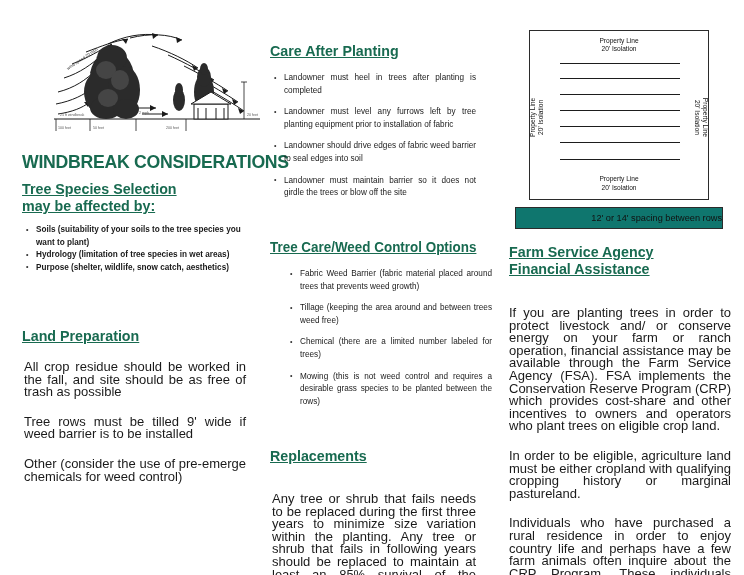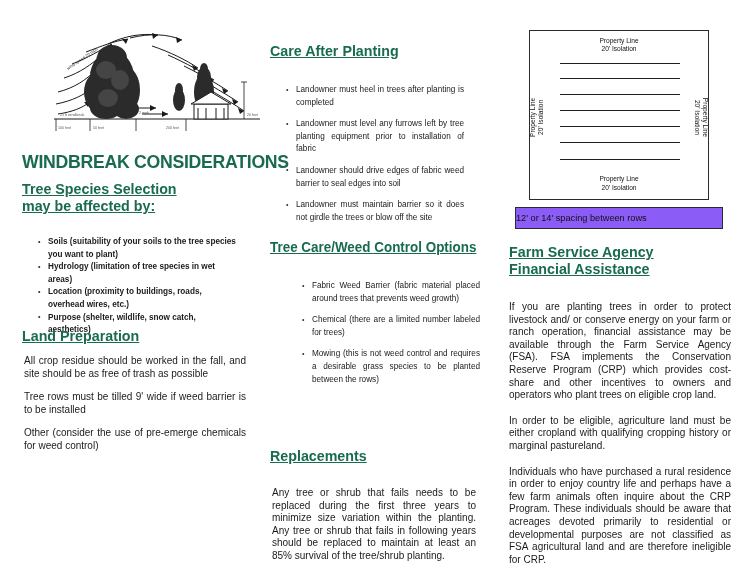--- a/index.html
+++ b/index.html
@@ -41,29 +41,29 @@
     text-underline-offset:1px;
     transform:scaleX(.92);
     transform-origin:left center;
     margin:0;
     white-space:nowrap;
   }
   .h-sec.two{line-height:17px;}
 
   
   .p{
-    font-size:10px;
+    font-size:13px;
     line-height:12.6px;
     text-align:justify;
-    margin:11px 0 9px 0;
+    margin:17px 0 9px 0;
     color:#1a1a1a;
   }
   .p.last{margin-bottom:0;}
 
-  ul.bullets{margin:12px;padding:0;list-style:none;}
+  ul.bullets{margin:0;padding:0;list-style:none;}
   ul.bullets li{
     position:relative;
     font-size:8.2px;
     line-height:12.6px;
     padding-left:12px;
     margin-bottom:3px;
     color:#1a1a1a;
   }
   ul.bullets li:before{
     content:"\2022";
@@ -110,24 +110,24 @@
   }
   .rowline{
     position:absolute;
     left:30px;width:120px;
     height:0;
     border-top:1.4px solid #1d1d1d;
   }
   #spacing-bar{
     position:absolute;left:10px;top:180px;
     width:208px;height:22px;
-    background:#8b5cf6;
+    background:#0f766e;
     border:1px solid #2b2b2b;
     box-sizing:border-box;
-    display:flex;align-items:center;justify-content:flex-start;
+    display:flex;align-items:center;justify-content:flex-end;
     font-size:9.2px;color:#111;
   }
 
   
   .blk{position:absolute;box-sizing:border-box;}
 </style>
 </head>
 <body>
 
 <div class="page">
@@ -242,21 +242,20 @@
 
     <div class="blk" style="left:0;top:180px;width:228px;">
       <div class="h-sec two">Tree Species Selection</div>
       <div class="h-sec two">may be affected by:</div>
     </div>
 
     <div class="blk" style="left:2px;top:224px;width:224px;font-weight:bold;">
       <ul class="bullets tight">
         <li>Soils (suitability of your soils to the tree species you want to plant)</li>
         <li>Hydrology (limitation of tree species in wet areas)</li>
-        <li>Location (proximity to buildings, roads, overhead wires, etc.)</li>
         <li>Purpose (shelter, wildlife, snow catch, aesthetics)</li>
       </ul>
     </div>
 
     <div class="blk" style="left:0;top:328px;width:228px;">
       <div class="h-sec">Land Preparation</div>
     </div>
 
     <div class="blk" style="left:2px;top:344px;width:222px;">
       <p class="p">All crop residue should be worked in the fall, and site should be as free of trash as possible</p>
@@ -280,20 +279,21 @@
       </ul>
     </div>
 
     <div class="blk" style="left:0;top:239px;width:208px;">
       <div class="h-sec" style="font-size:14.6px;">Tree Care/Weed Control Options</div>
     </div>
 
     <div class="blk" style="left:18px;top:268px;width:204px;">
       <ul class="bullets spaced">
         <li>Fabric Weed Barrier (fabric material placed around trees that  prevents weed growth)</li>
+        <li>Tillage (keeping the area around and between trees weed free)</li>
         <li>Chemical (there are a limited number labeled for trees)</li>
         <li>Mowing (this is not weed control and requires a desirable grass species to be planted between the rows)</li>
       </ul>
     </div>
 
     <div class="blk" style="left:0;top:448px;width:208px;">
       <div class="h-sec">Replacements</div>
     </div>
 
     <div class="blk" style="left:2px;top:476px;width:204px;">

